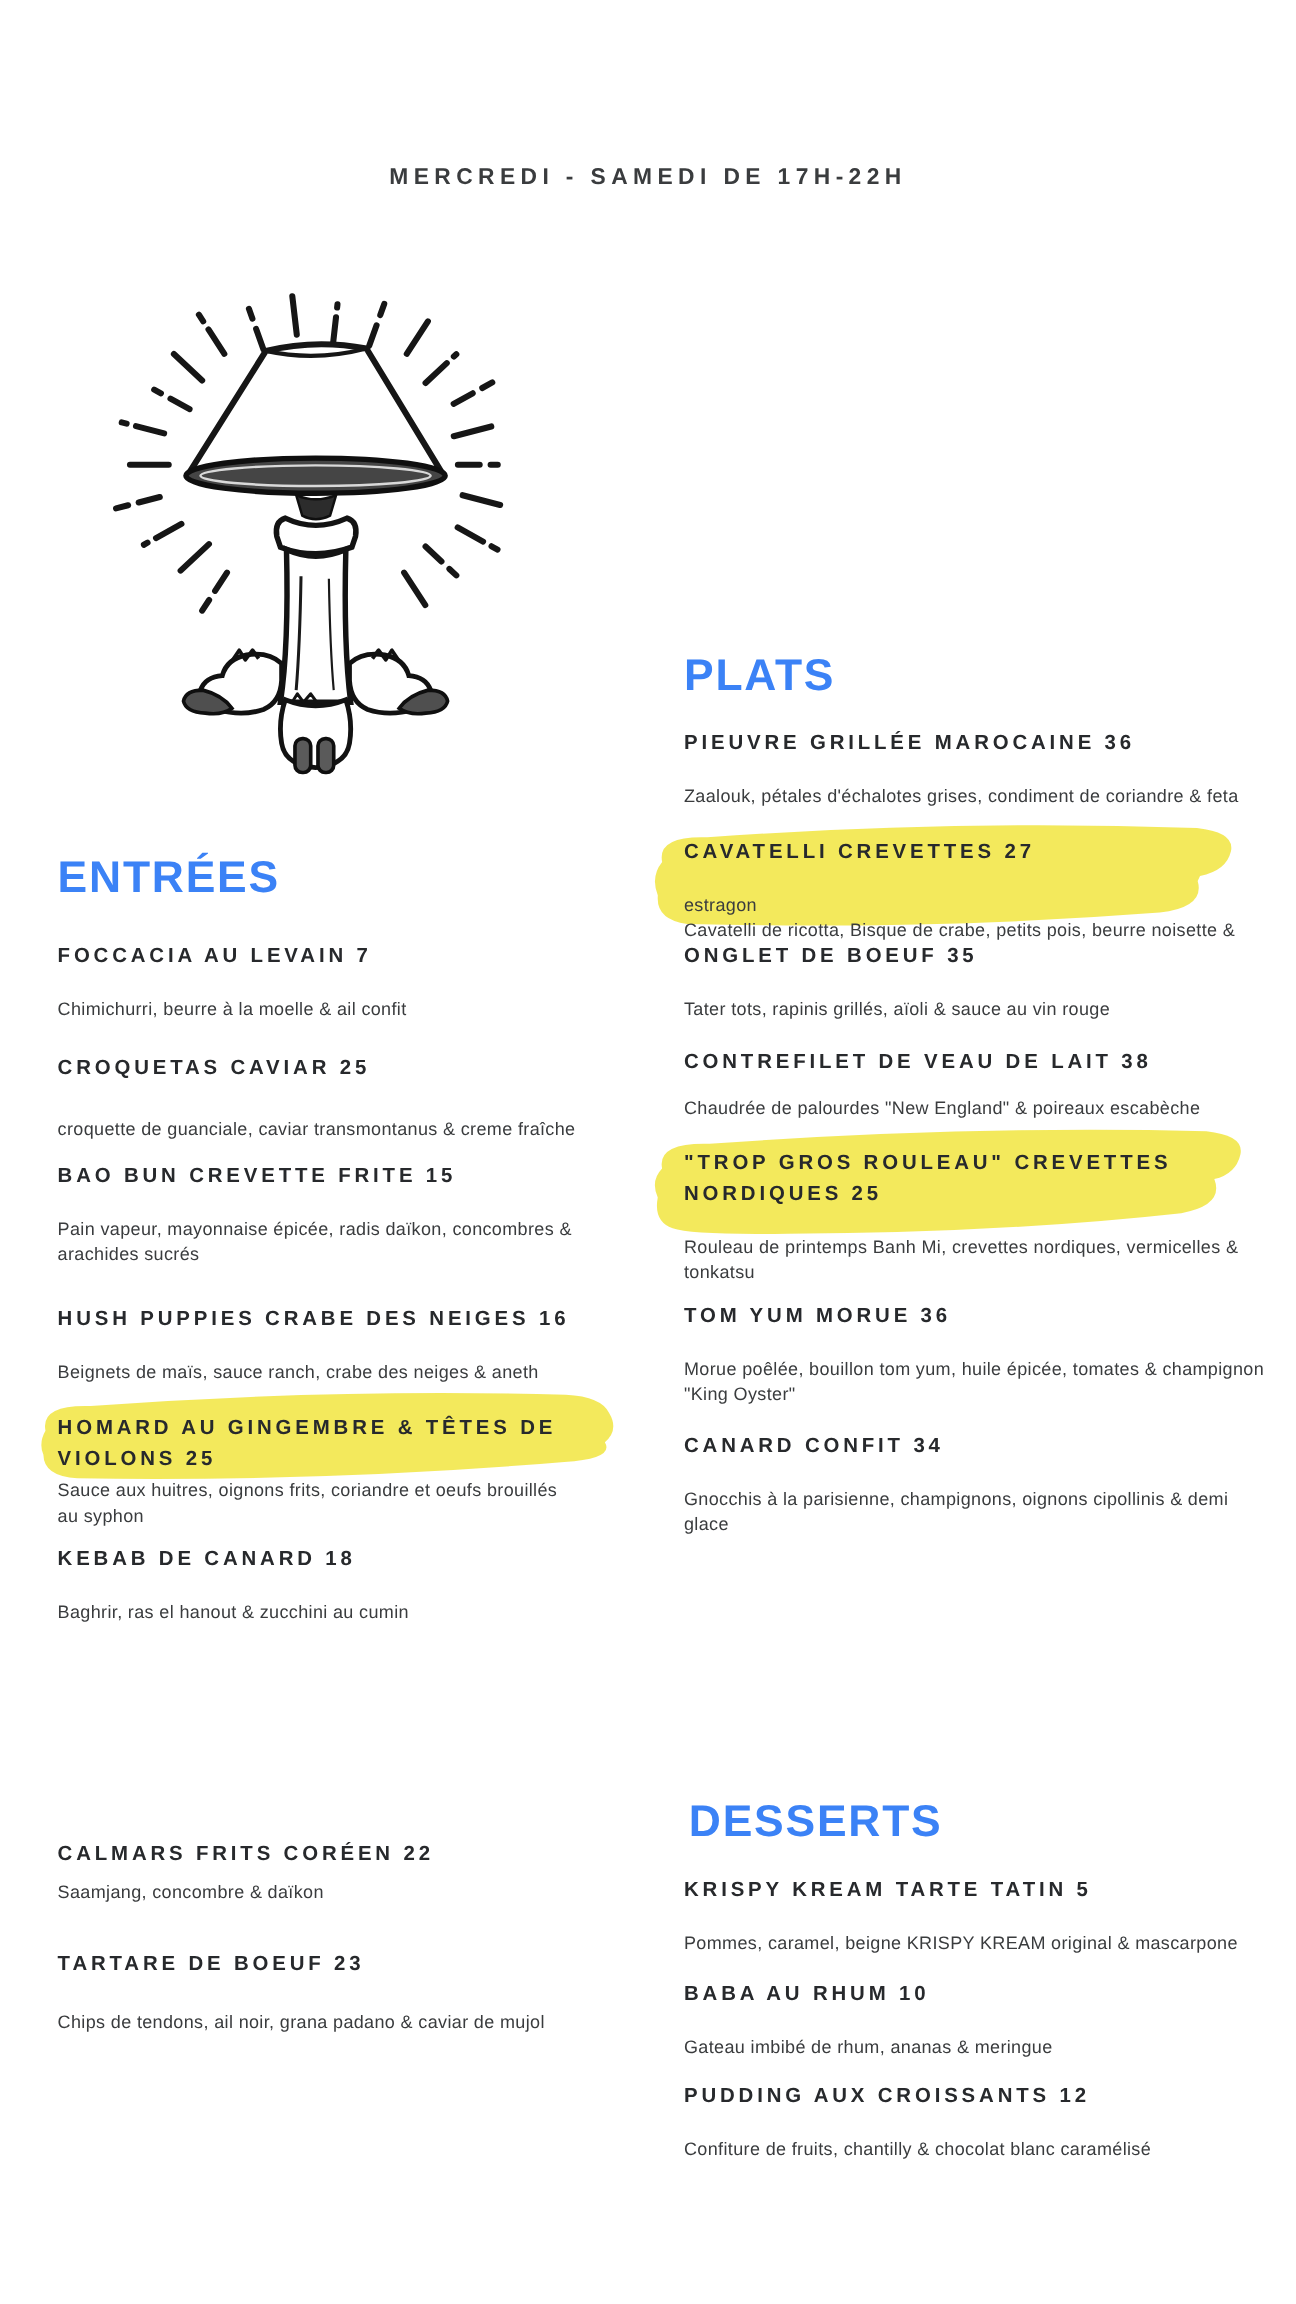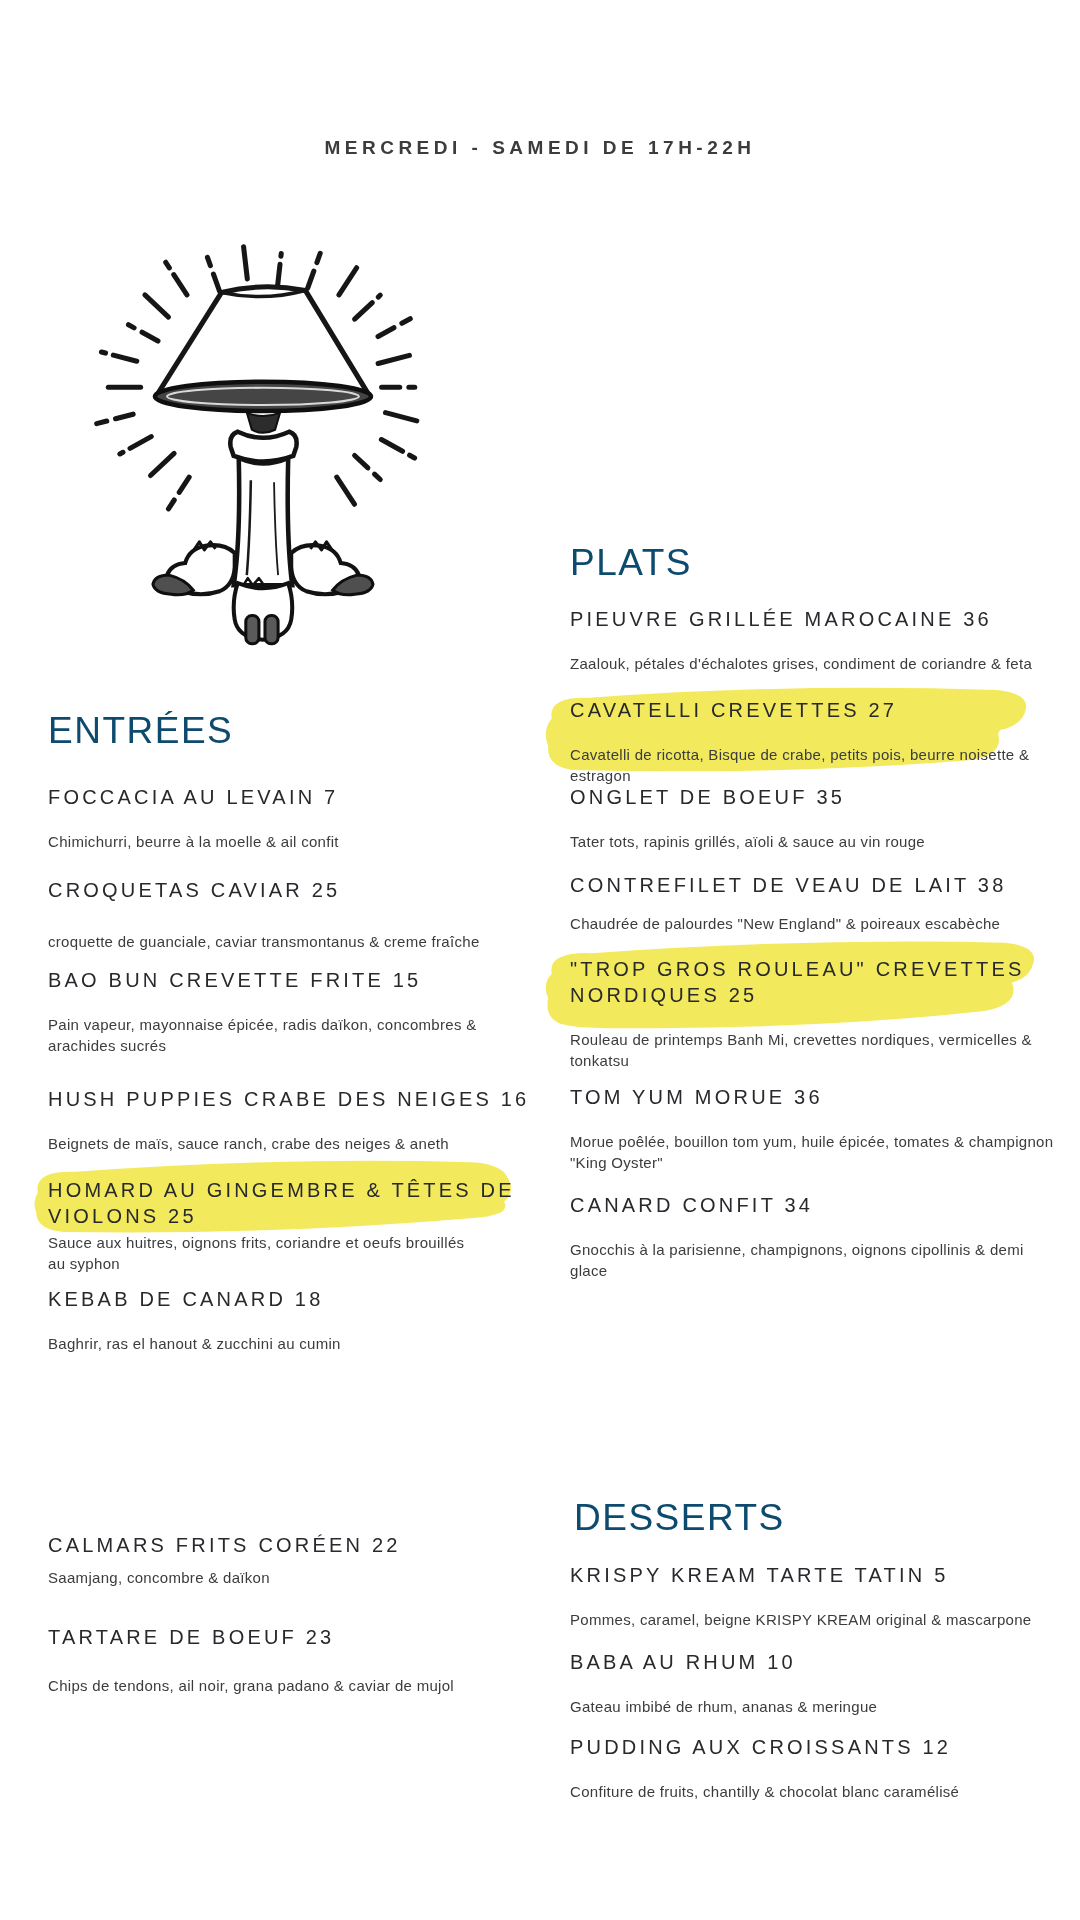--- a/index.html
+++ b/index.html
@@ -6,28 +6,28 @@
   .page {
     position:relative; width:1080px; height:1920px; margin:0 auto;
     background:#ffffff; overflow:hidden;
     font-family:"Liberation Sans", sans-serif; color:#2e3134;
   }
   .schedule {
     position:absolute; top:137px; left:0; width:1080px; text-align:center;
     font-size:19px; font-weight:600; letter-spacing:4.5px; color:#3a3c3e;
   }
   .section-title {
-    position:absolute; font-size:37px; font-weight:400; letter-spacing:1.5px;
-    color:#0c4a6e; line-height:44px; white-space:nowrap; z-index:2;
+    position:absolute; font-size:37px; font-weight:700; letter-spacing:1.5px;
+    color:#3b82f6; line-height:44px; white-space:nowrap; z-index:2;
   }
   .item { position:absolute; z-index:2; }
   .col-left  { left:48px;  width:470px; }
   .col-right { left:570px; width:490px; }
   .t-line {
-    font-size:20px; font-weight:400; letter-spacing:3.2px; color:#27292c;
+    font-size:17px; font-weight:700; letter-spacing:3.2px; color:#27292c;
     line-height:26px; white-space:nowrap;
   }
   .d { margin-top:21px; }
   .d-line {
     font-size:15px; font-weight:500; letter-spacing:0.3px; color:#3a3c3e;
     line-height:21px; white-space:nowrap;
   }
   .t-line:empty, .d-line:empty { display:none; }
   .swash { position:absolute; z-index:1; }
   .swash svg { display:block; overflow:visible; }
@@ -170,22 +170,22 @@
 
   <div class="item col-right" style="top:606px">
     <div class="t-line">PIEUVRE GRILLÉE MAROCAINE 36</div>
     <div class="d">
         <div class="d-line">Zaalouk, pétales d'échalotes grises, condiment de coriandre &amp; feta</div>
       </div>
   </div>
   <div class="item col-right" style="top:697px">
     <div class="t-line">CAVATELLI CREVETTES 27</div>
     <div class="d">
+      <div class="d-line">estragon</div>
       <div class="d-line">Cavatelli de ricotta, Bisque de crabe, petits pois, beurre noisette &amp;</div>
-      <div class="d-line">estragon</div>
     </div>
   </div>
   <div class="item col-right" style="top:784px">
     <div class="t-line">ONGLET DE BOEUF 35</div>
     <div class="d">
         <div class="d-line">Tater tots, rapinis grillés, aïoli &amp; sauce au vin rouge</div>
       </div>
   </div>
   <div class="item col-right" style="top:872px">
     <div class="t-line">CONTREFILET DE VEAU DE LAIT 38</div>

